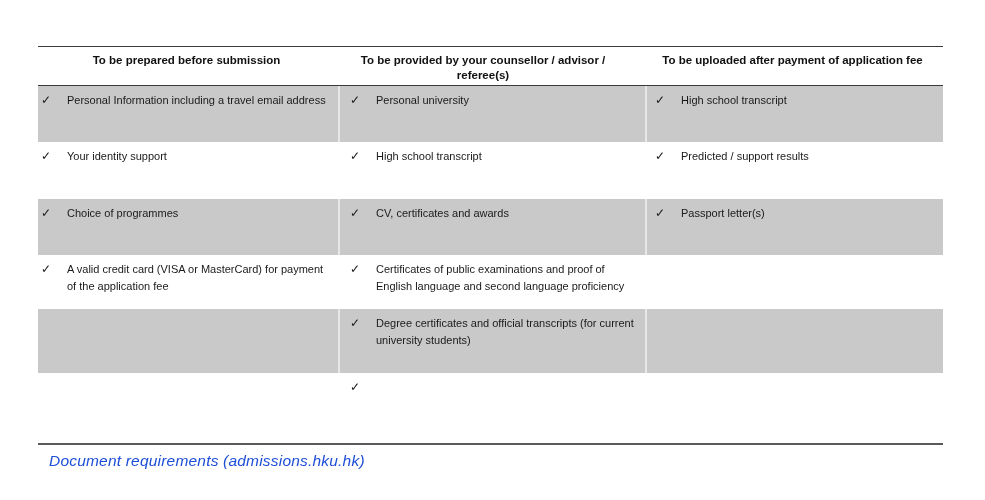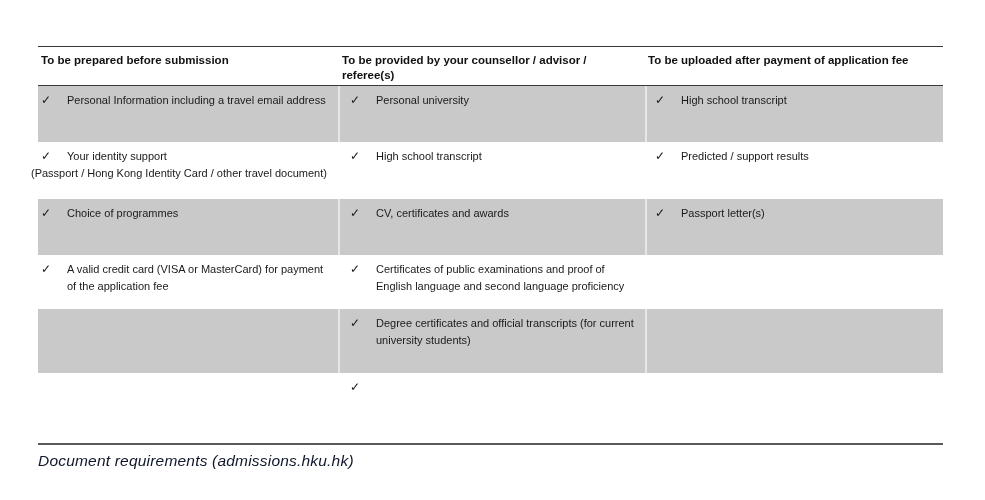--- a/index.html
+++ b/index.html
@@ -17,20 +17,21 @@
     left: 38px; top: 46px;
     width: 905px;
     border-top: 1.5px solid #3a3a3a;
   }
 
   .header-row {
     display: grid;
     grid-template-columns: 300px 307px 298px;
     min-height: 38px;
     border-bottom: 1.5px solid #3a3a3a;
+    text-align: center;
   }
   .hcell {
     font-weight: bold;
     font-size: 11.5px;
     line-height: 15px;
     color: #111111;
     padding: 6px 6px 2px 3px;
   }
   .hcell.h1, .hcell.h2 { white-space: nowrap; }
   .hcell.h3 { padding-left: 4px; max-width: 292px; }
@@ -67,22 +68,23 @@
 
   .bottom-rule {
     height: 0;
     border-bottom: 2px solid #595959;
   }
 
   .caption {
     margin-top: 7px;
     font-size: 15.5px;
     font-style: italic;
-    color: #0f172a;
+    color: #1d4ed8;
     letter-spacing: 0.2px;
+    margin-left: 11px;
   }
 </style>
 </head>
 <body>
 
 <div class="doc">
   <div class="tablewrap">
 
     <div class="header-row">
       <div class="hcell h1">To be prepared before submission</div>
@@ -110,21 +112,20 @@
         </div>
       </div>
     </div>
 
     <div class="row mh2">
       <div class="cell">
         <div class="cell-line">
           <span class="check">✓</span>
           <span class="txt">Your identity support</span>
         </div>
-        <div class="note">(Passport / Hong Kong Identity Card / other travel document)</div>
       </div>
       <div class="cell">
         <div class="cell-line">
           <span class="check">✓</span>
           <span class="txt">High school transcript</span>
         </div>
       </div>
       <div class="cell">
         <div class="cell-line">
           <span class="check">✓</span>

